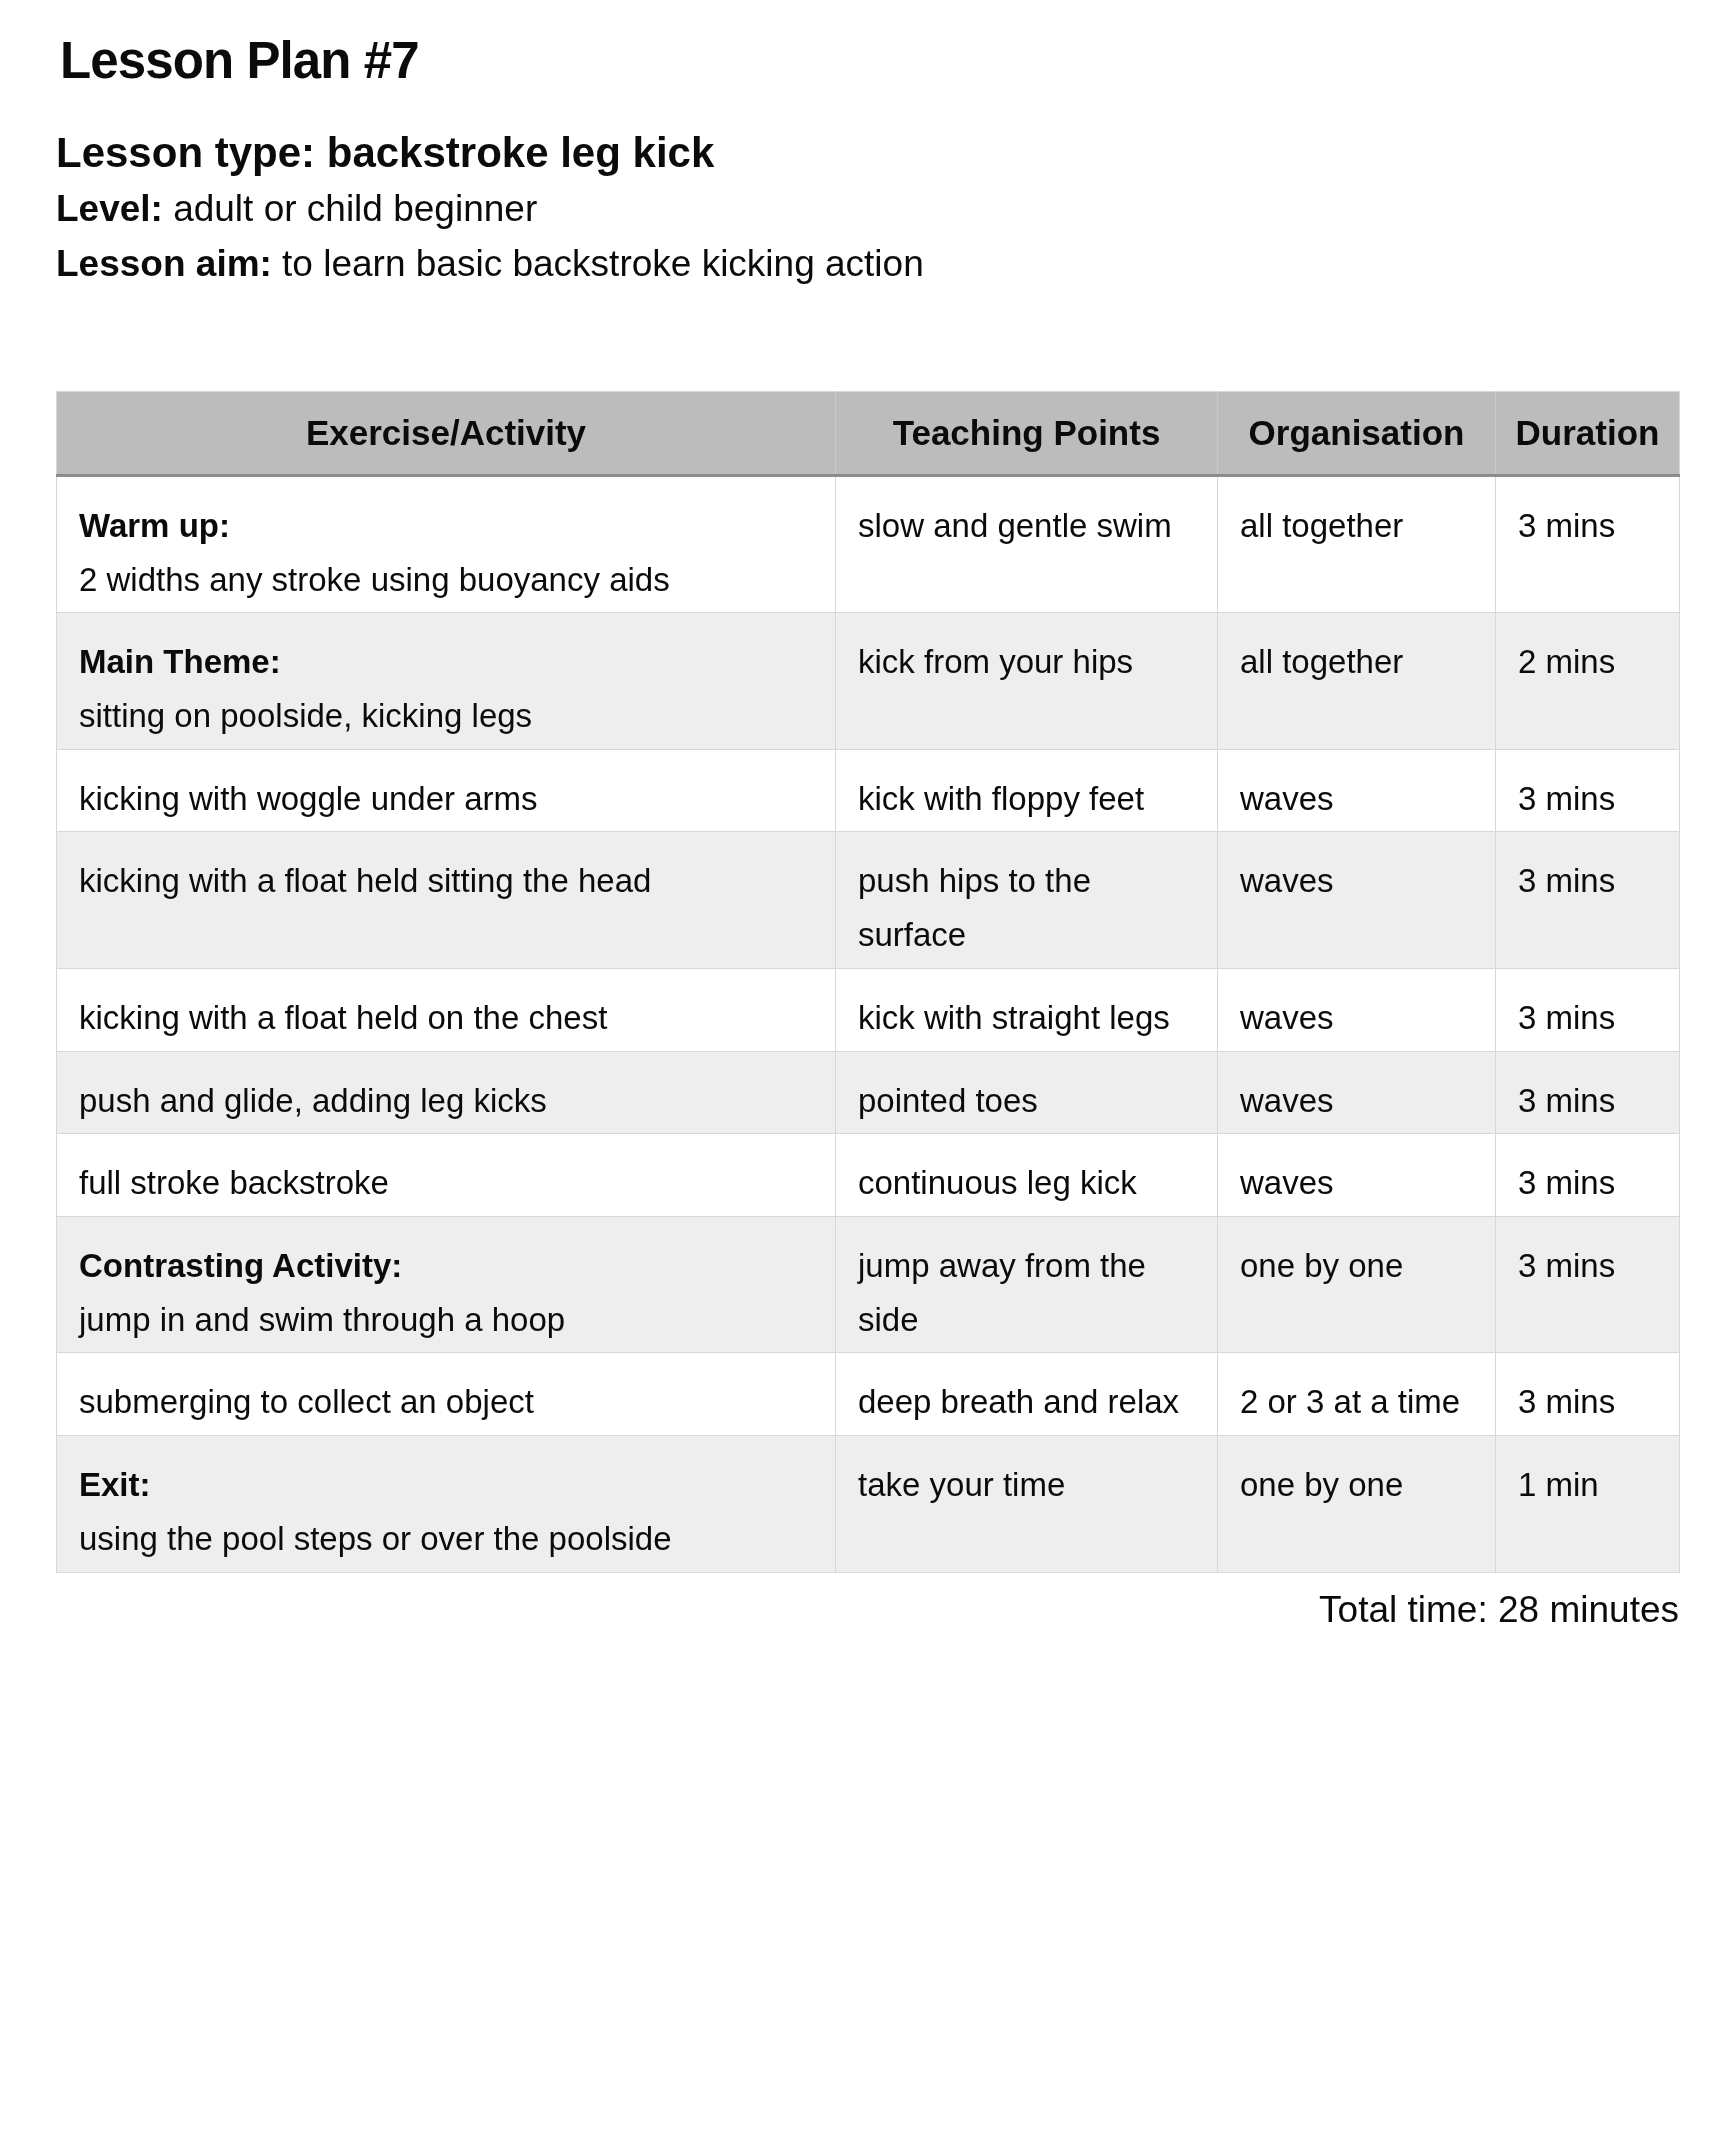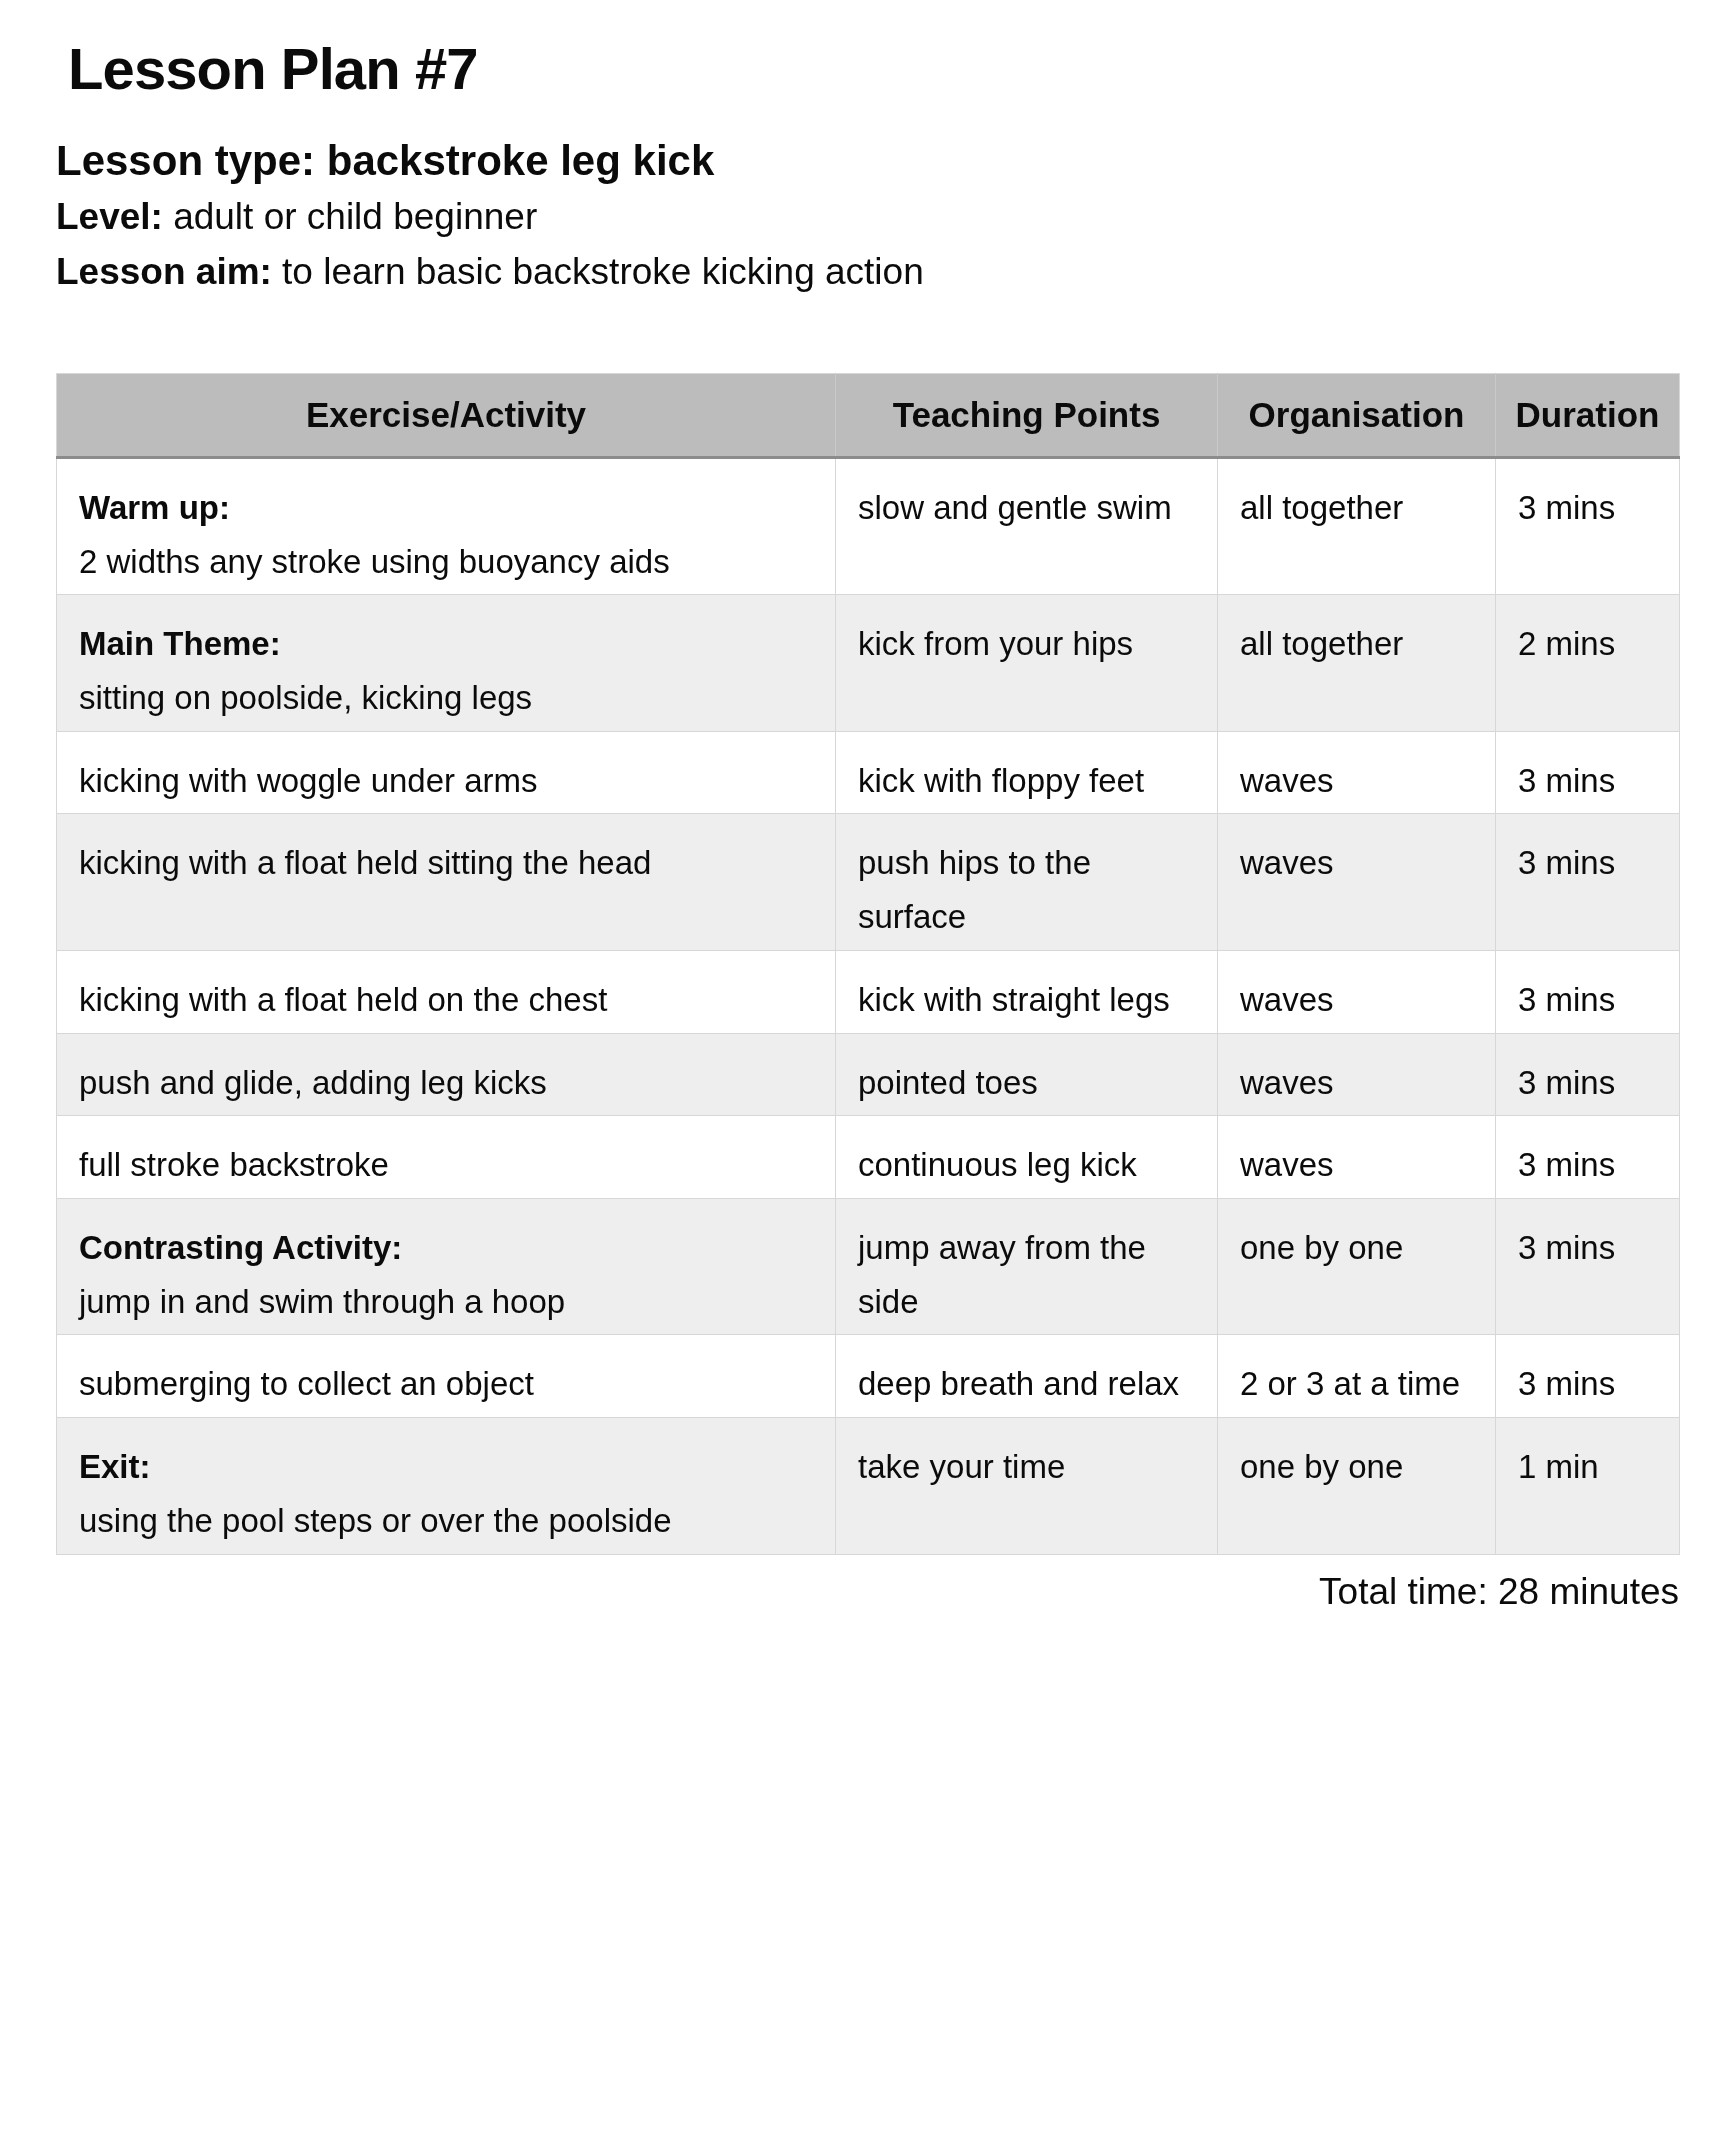--- a/index.html
+++ b/index.html
@@ -13,45 +13,45 @@
     color: #0b0b0b;
     -webkit-font-smoothing: antialiased;
   }
   .page {
     box-sizing: border-box;
     width: 1733px;
     height: 2138px;
     padding: 16.7px 54px 0 56px;
   }
   .doc-title {
-    font-size: 58px;
+    font-size: 51px;
     font-weight: bold;
     line-height: 80px;
     letter-spacing: -0.9px;
-    margin: 12px;
+    margin: 4px;
   }
   .subtitle {
     font-size: 42px;
     font-weight: bold;
     line-height: 56px;
     margin-top: 24px;
   }
   .info-line {
     font-size: 37px;
     line-height: 55px;
   }
   .info-label {
     font-weight: bold;
     margin-right: 10.2px;
   }
   table.lesson-table {
     border-collapse: collapse;
     table-layout: fixed;
     width: 1623px;
-    margin-top: 74px;
+    margin-top: 100px;
     font-size: 33px;
     border: 1.9px solid #d7d7d7;
   }
   table.lesson-table thead th {
     background: #bcbcbc;
     height: 82px;
     font-size: 35px;
     font-weight: bold;
     text-align: center;
     vertical-align: middle;

